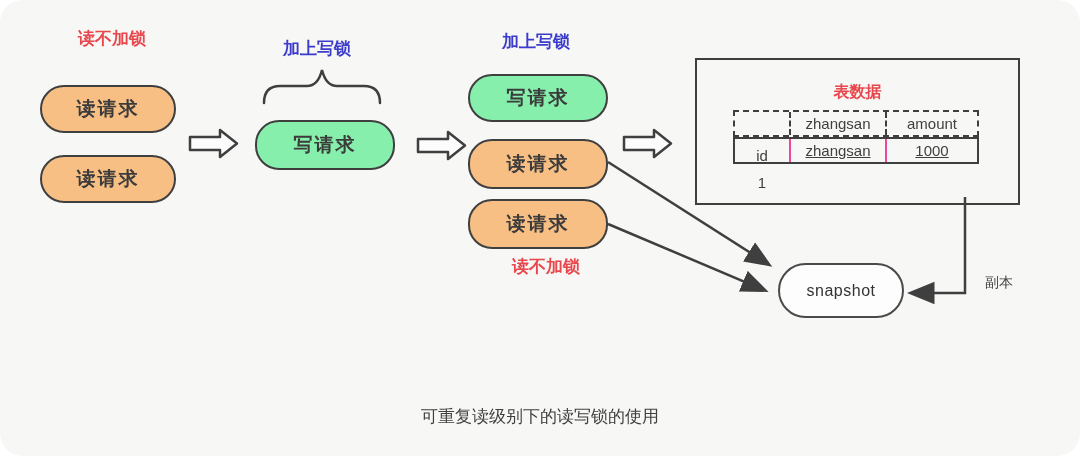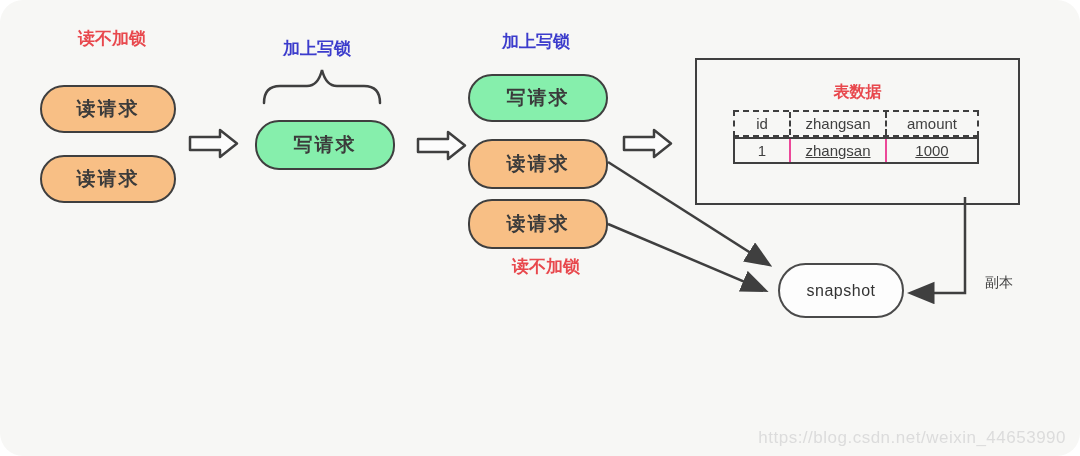--- a/index.html
+++ b/index.html
@@ -27,21 +27,21 @@
   }
   .tbl-title{position:absolute;left:0;right:0;top:22px;text-align:center;
     color:#e8484d;font-weight:bold;font-size:16px;}
   .trow{position:absolute;left:36px;width:246px;height:27px;display:flex;box-sizing:border-box;}
   .trow.hdr{top:50px;border:2px dashed #3f3f3f;}
   .trow.dat{top:77px;border:2px solid #3f3f3f;}
   .tcell{display:flex;align-items:center;justify-content:center;
     font-size:15px;color:#3f3f3f;box-sizing:border-box;height:100%;}
   .hdr .tcell+.tcell{border-left:2px dashed #3f3f3f;}
   .dat .tcell+.tcell{border-left:2px solid #ec4899;text-decoration:underline;}
-  .c-id{width:54px;}.c-user{width:96px;}.c-amt{flex:1;}
+  .c-id{width:54px;margin-top:32px;}.c-user{width:96px;}.c-amt{flex:1;}
   .snapshot{
     position:absolute;left:778px;top:263px;width:126px;height:55px;
     background:#fdfdfd;border:2px solid #4a4a4a;border-radius:28px;
     display:flex;align-items:center;justify-content:center;
     font-size:16px;color:#333;letter-spacing:.5px;box-sizing:border-box;
   }
   .copy-lbl{position:absolute;left:985px;top:274px;font-size:14px;color:#3f3f3f;}
   .caption{position:absolute;left:0;right:0;top:405px;text-align:center;
     font-size:17px;color:#3f3f3f;}
   .watermark{position:absolute;right:14px;top:428px;font-size:17px;
@@ -97,15 +97,15 @@
     <div class="trow dat">
       <div class="tcell c-id">1</div>
       <div class="tcell c-user">zhangsan</div>
       <div class="tcell c-amt">1000</div>
     </div>
   </div>
 
   <div class="snapshot">snapshot</div>
   <div class="copy-lbl">副本</div>
 
-  <div class="watermark">https://blog.csdn.net/weixin_44653990</div>
+  <div class="caption">可重复读级别下的读写锁的使用</div>
 
 </div>
 
 </body></html>

